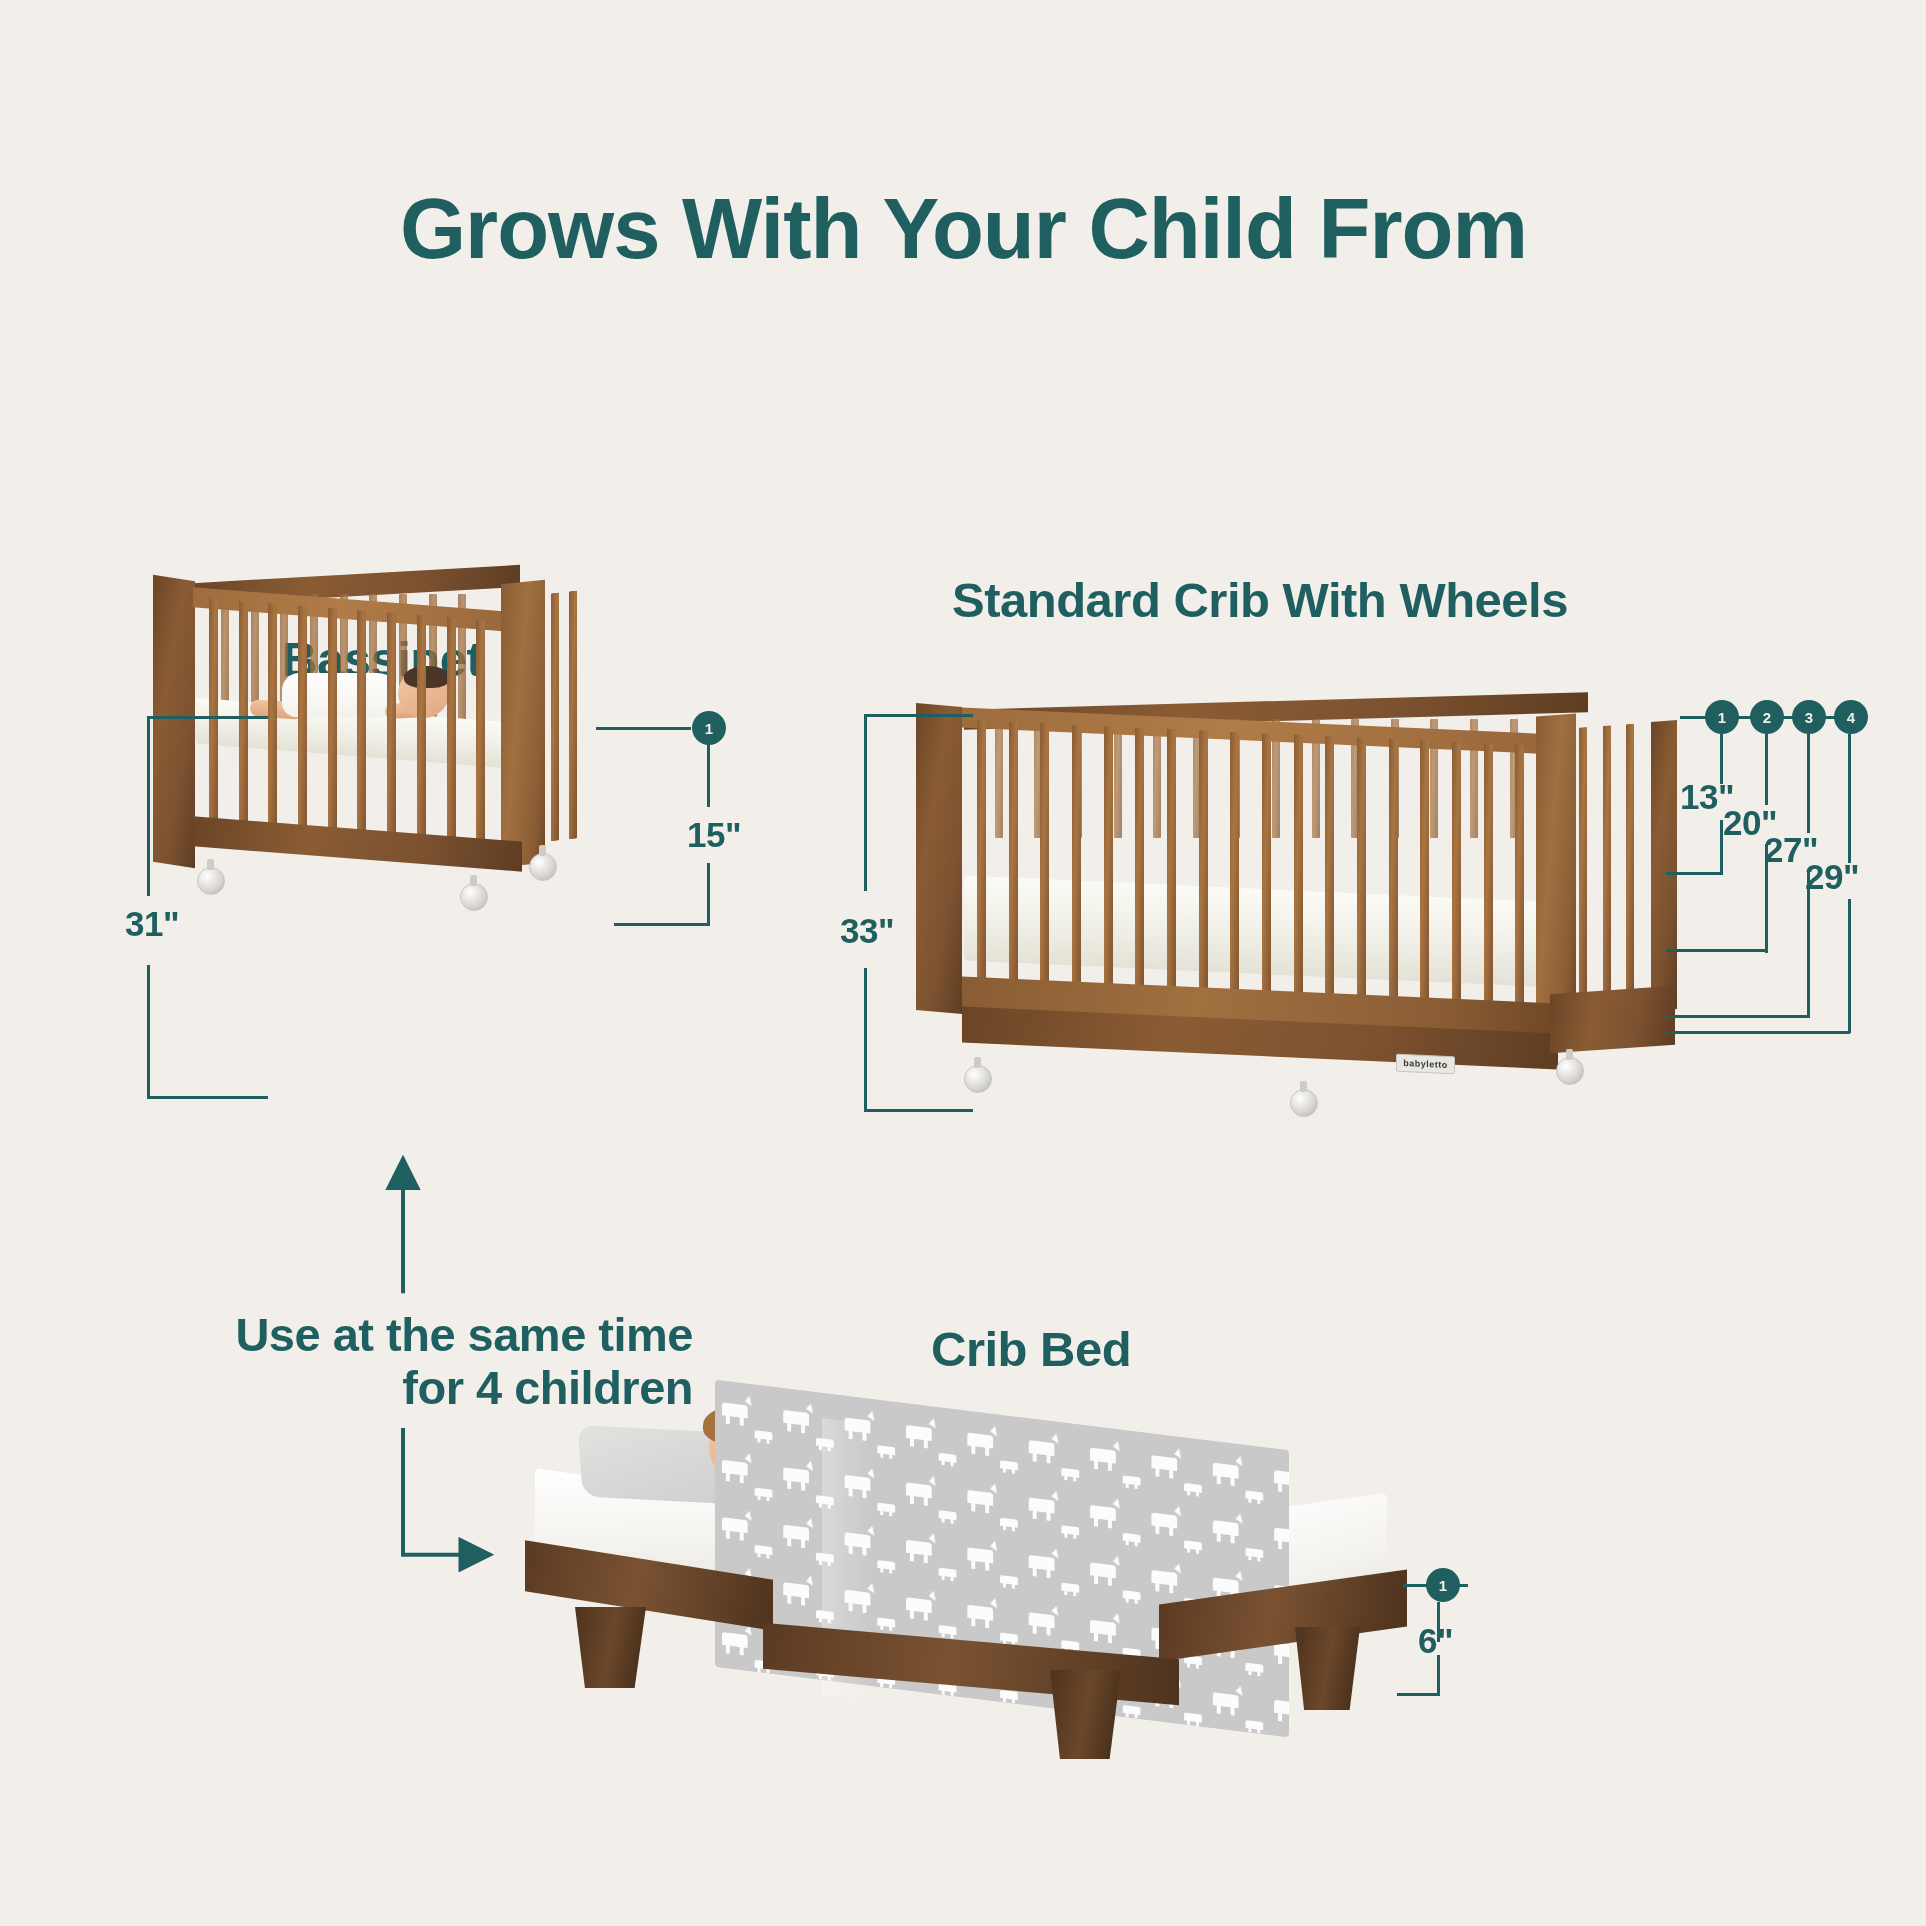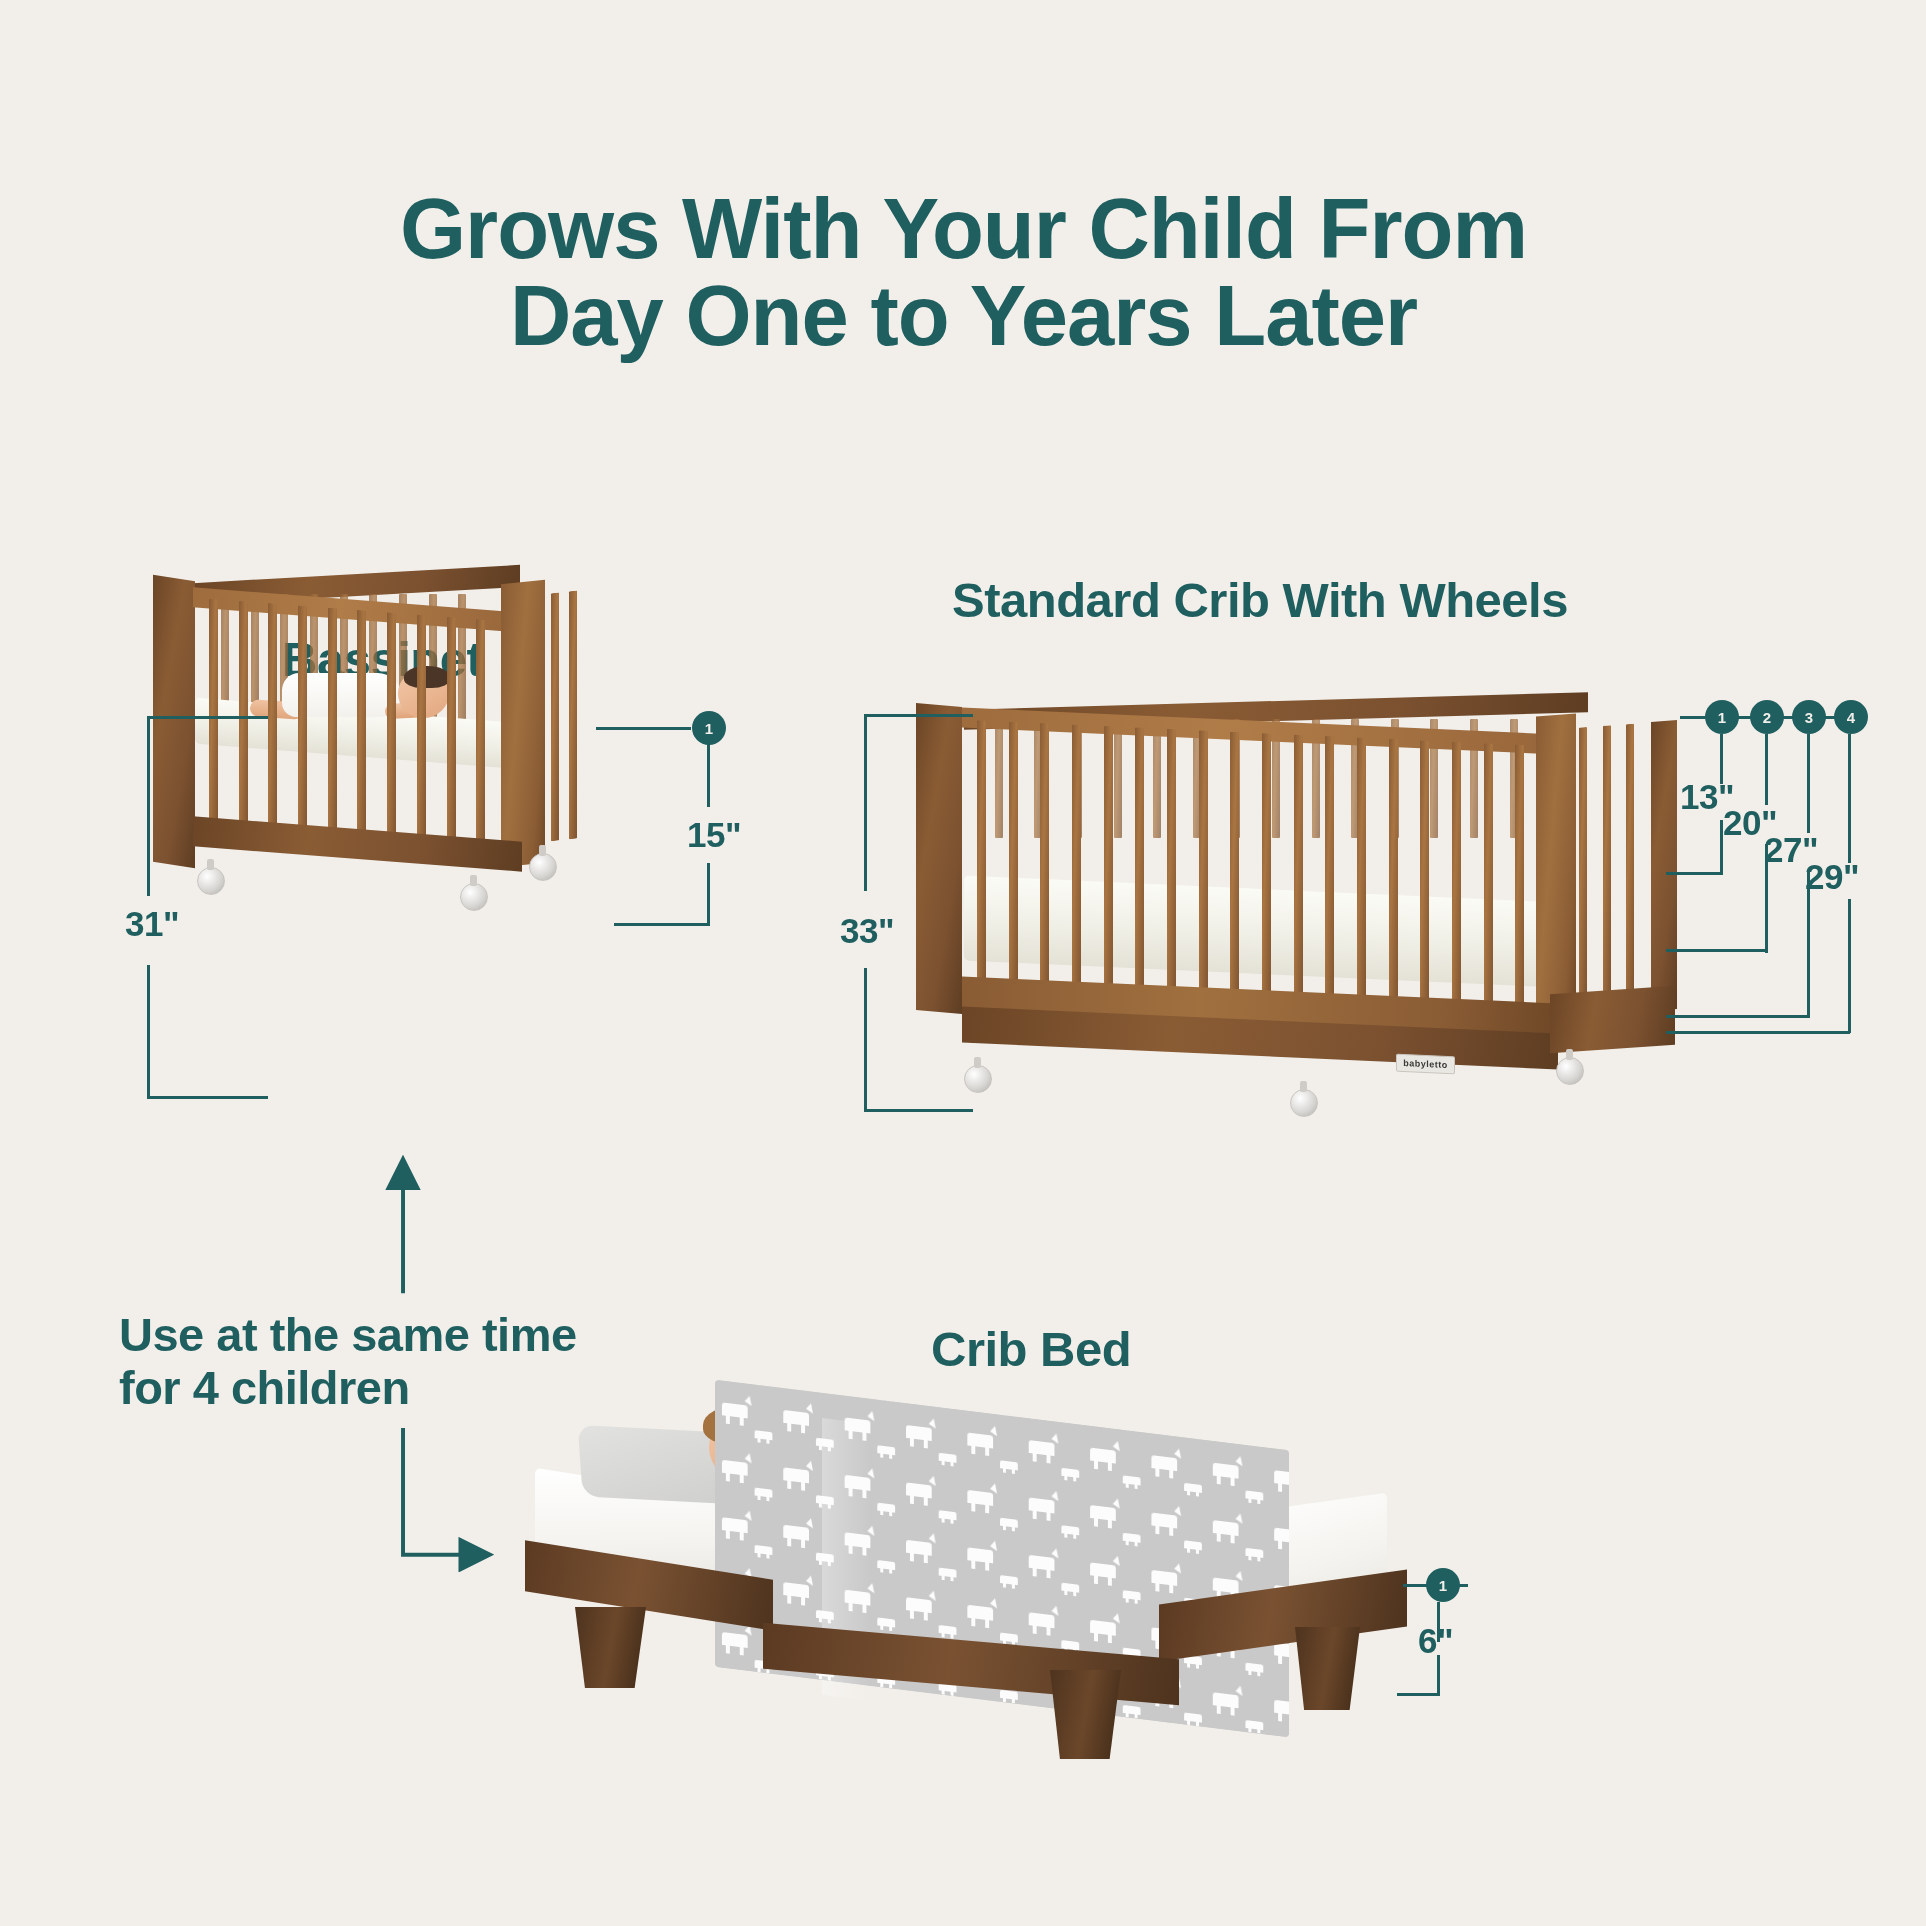--- a/index.html
+++ b/index.html
@@ -32,21 +32,21 @@
     font-weight:bold;
     white-space:nowrap;
     letter-spacing:-0.5px;
   }
   .note{
     position:absolute;
     color:#1F5F60;
     font-size:47px;
     font-weight:bold;
     line-height:1.12;
-    text-align:left;
+    text-align:right;
     white-space:nowrap;
     letter-spacing:-0.5px;
   }
   .dim{
     position:absolute;
     color:#1F5F60;
     font-size:35px;
     font-weight:bold;
     letter-spacing:-0.5px;
     white-space:nowrap;
@@ -115,21 +115,20 @@
     border-radius:2px;
   }
 </style>
 </head>
 <body>
 
 <div class="stage">
 
   <div class="title">
     <span>Grows With Your Child From</span>
-    <span class="l2">Day One to Years Later</span>
   </div>
 
   <div class="sec-head" style="left:282px;top:631px;">Bassinet</div>
 
   <div class="bass">
 
     <div class="abs wood-dark" style="left:40px;top:14px;width:327px;height:22px;transform:skewY(-3.2deg);"></div>
 
     <div class="abs" style="left:54px;top:34px;width:297px;height:149px;overflow:hidden;">
       <div class="slat thin" style="left:14px;opacity:.75;"></div>

